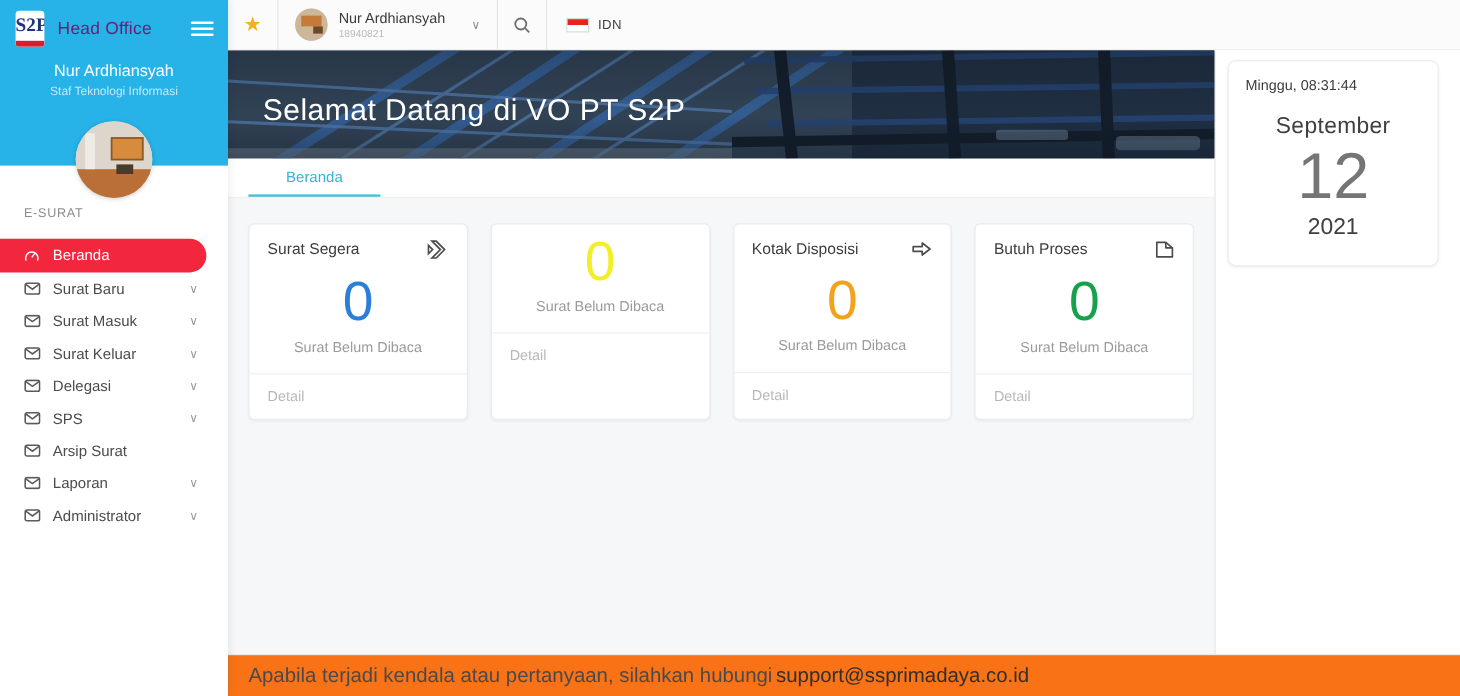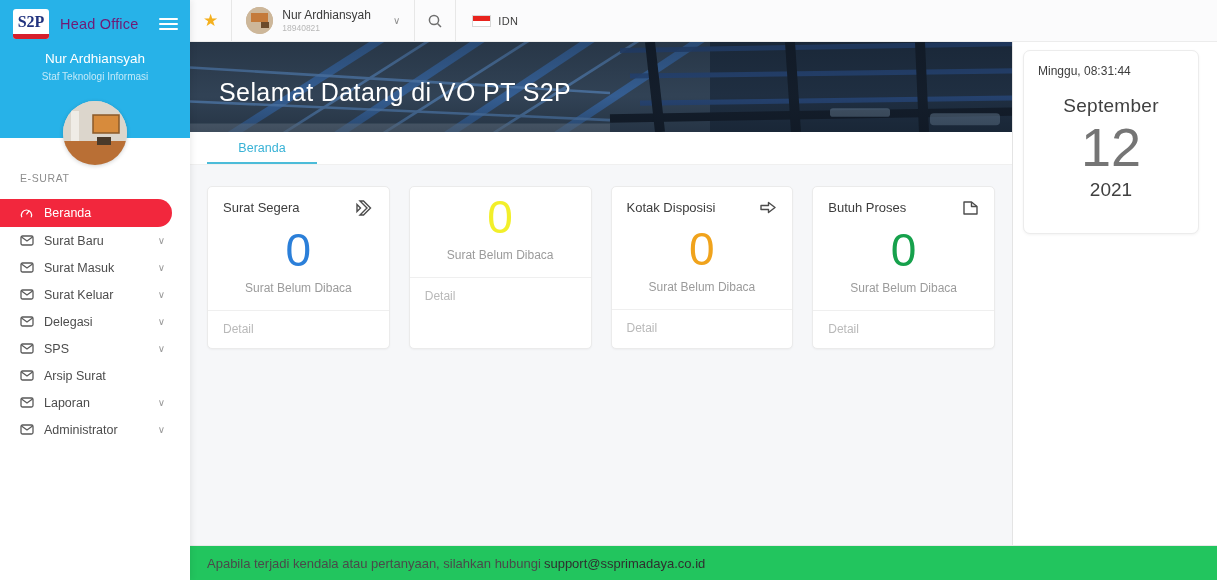--- a/index.html
+++ b/index.html
@@ -5,21 +5,21 @@
   * { margin:0; padding:0; box-sizing:border-box; }
   html,body { width:1217px; height:580px; overflow:hidden; }
   body { font-family:"Liberation Sans", sans-serif; background:#fff; color:#333; }
   .app { display:flex; width:1217px; height:580px; }
 
   
   .sidebar { width:190px; flex-shrink:0; background:#fff; position:relative; z-index:5;
              box-shadow:2px 0 6px rgba(0,0,0,0.07); }
   .sidebar-header { height:138px; background:#27b2e8; position:relative; }
   .brand-row { display:flex; align-items:center; padding:9px 12px 0 13px; }
-  .logo-box { background:#fff; border-radius:3px; width:36px; padding:3px 0 0; text-align:center; overflow:hidden; }
+  .logo-box { background:#fff; border-radius:3px; width:24px; padding:3px 0 0; text-align:center; overflow:hidden; }
   .logo-text { font-family:"Liberation Serif", serif; font-weight:bold; font-size:16px; color:#21337f; line-height:20px; }
   .logo-bar { height:5px; background:#d61f2c; margin-top:2px; }
   .office-label { color:#701a75; font-size:14.5px; margin-left:11px; flex:1; font-weight:400; letter-spacing:.2px; }
   .hamburger { width:19px; cursor:pointer; padding:2px 0; }
   .hamburger span { display:block; height:2px; background:#fff; border-radius:2px; margin:3px 0; }
   .sb-user-name { text-align:center; color:#fff; font-size:13.5px; margin-top:12px; }
   .sb-user-role { text-align:center; color:rgba(255,255,255,.72); font-size:10px; margin-top:5px; }
   .sb-avatar { position:absolute; left:50%; transform:translateX(-50%); top:101px;
                width:64px; height:64px; border-radius:50%; overflow:hidden; background:#ddd;
                box-shadow:0 1px 4px rgba(0,0,0,.18); z-index:6; }
@@ -81,28 +81,28 @@
   .count-blue { color:#2b7fd9; }
   .count-yellow { color:#f2ef2a; }
   .count-orange { color:#f0a31c; }
   .count-green { color:#16a14c; }
   .card-caption { text-align:center; color:#9b9b9b; font-size:12px; margin:7px 0 15px; }
   .card-foot { border-top:1px solid #efefef; padding:11px 15px 12px; color:#b9b9b9;
                font-size:12px; cursor:pointer; }
 
   .right-panel { width:205px; flex-shrink:0; background:#fff; border-left:1px solid #e4e4e4; padding:8px 18px 0 10px; }
   .date-card { border:1px solid #ececec; border-radius:7px; box-shadow:0 1px 3px rgba(0,0,0,.05);
-               padding:13px 14px 32px; background:#fff; }
+               padding:13px 14px 20px; background:#fff; }
   .dc-daytime { font-size:12px; color:#3c3c3c; }
   .dc-month { text-align:center; font-size:19px; color:#404040; margin-top:17px; letter-spacing:.3px; }
   .dc-date { text-align:center; font-size:54px; color:#757575; line-height:1.05; margin-top:2px; }
   .dc-year { text-align:center; font-size:19px; color:#404040; margin-top:3px; }
 
-  .footer { height:35px; flex-shrink:0; background:#22c55e; border-top:1px solid #e9e9e9;
-            display:flex; align-items:center; padding-left:17px; font-size:13px; color:#4a4a4a; }
+  .footer { height:35px; flex-shrink:0; background:#f97316; border-top:1px solid #e9e9e9;
+            display:flex; align-items:center; padding-left:17px; font-size:17px; color:#4a4a4a; }
   .footer .f-email { font-weight:normal; margin-left:3px; color:#2f2f2f; cursor:pointer;text-align:right; }
 </style>
 </head>
 <body>
 
 <div class="app">
 
   <aside class="sidebar">
     <div class="sidebar-header">
       <div class="brand-row">

